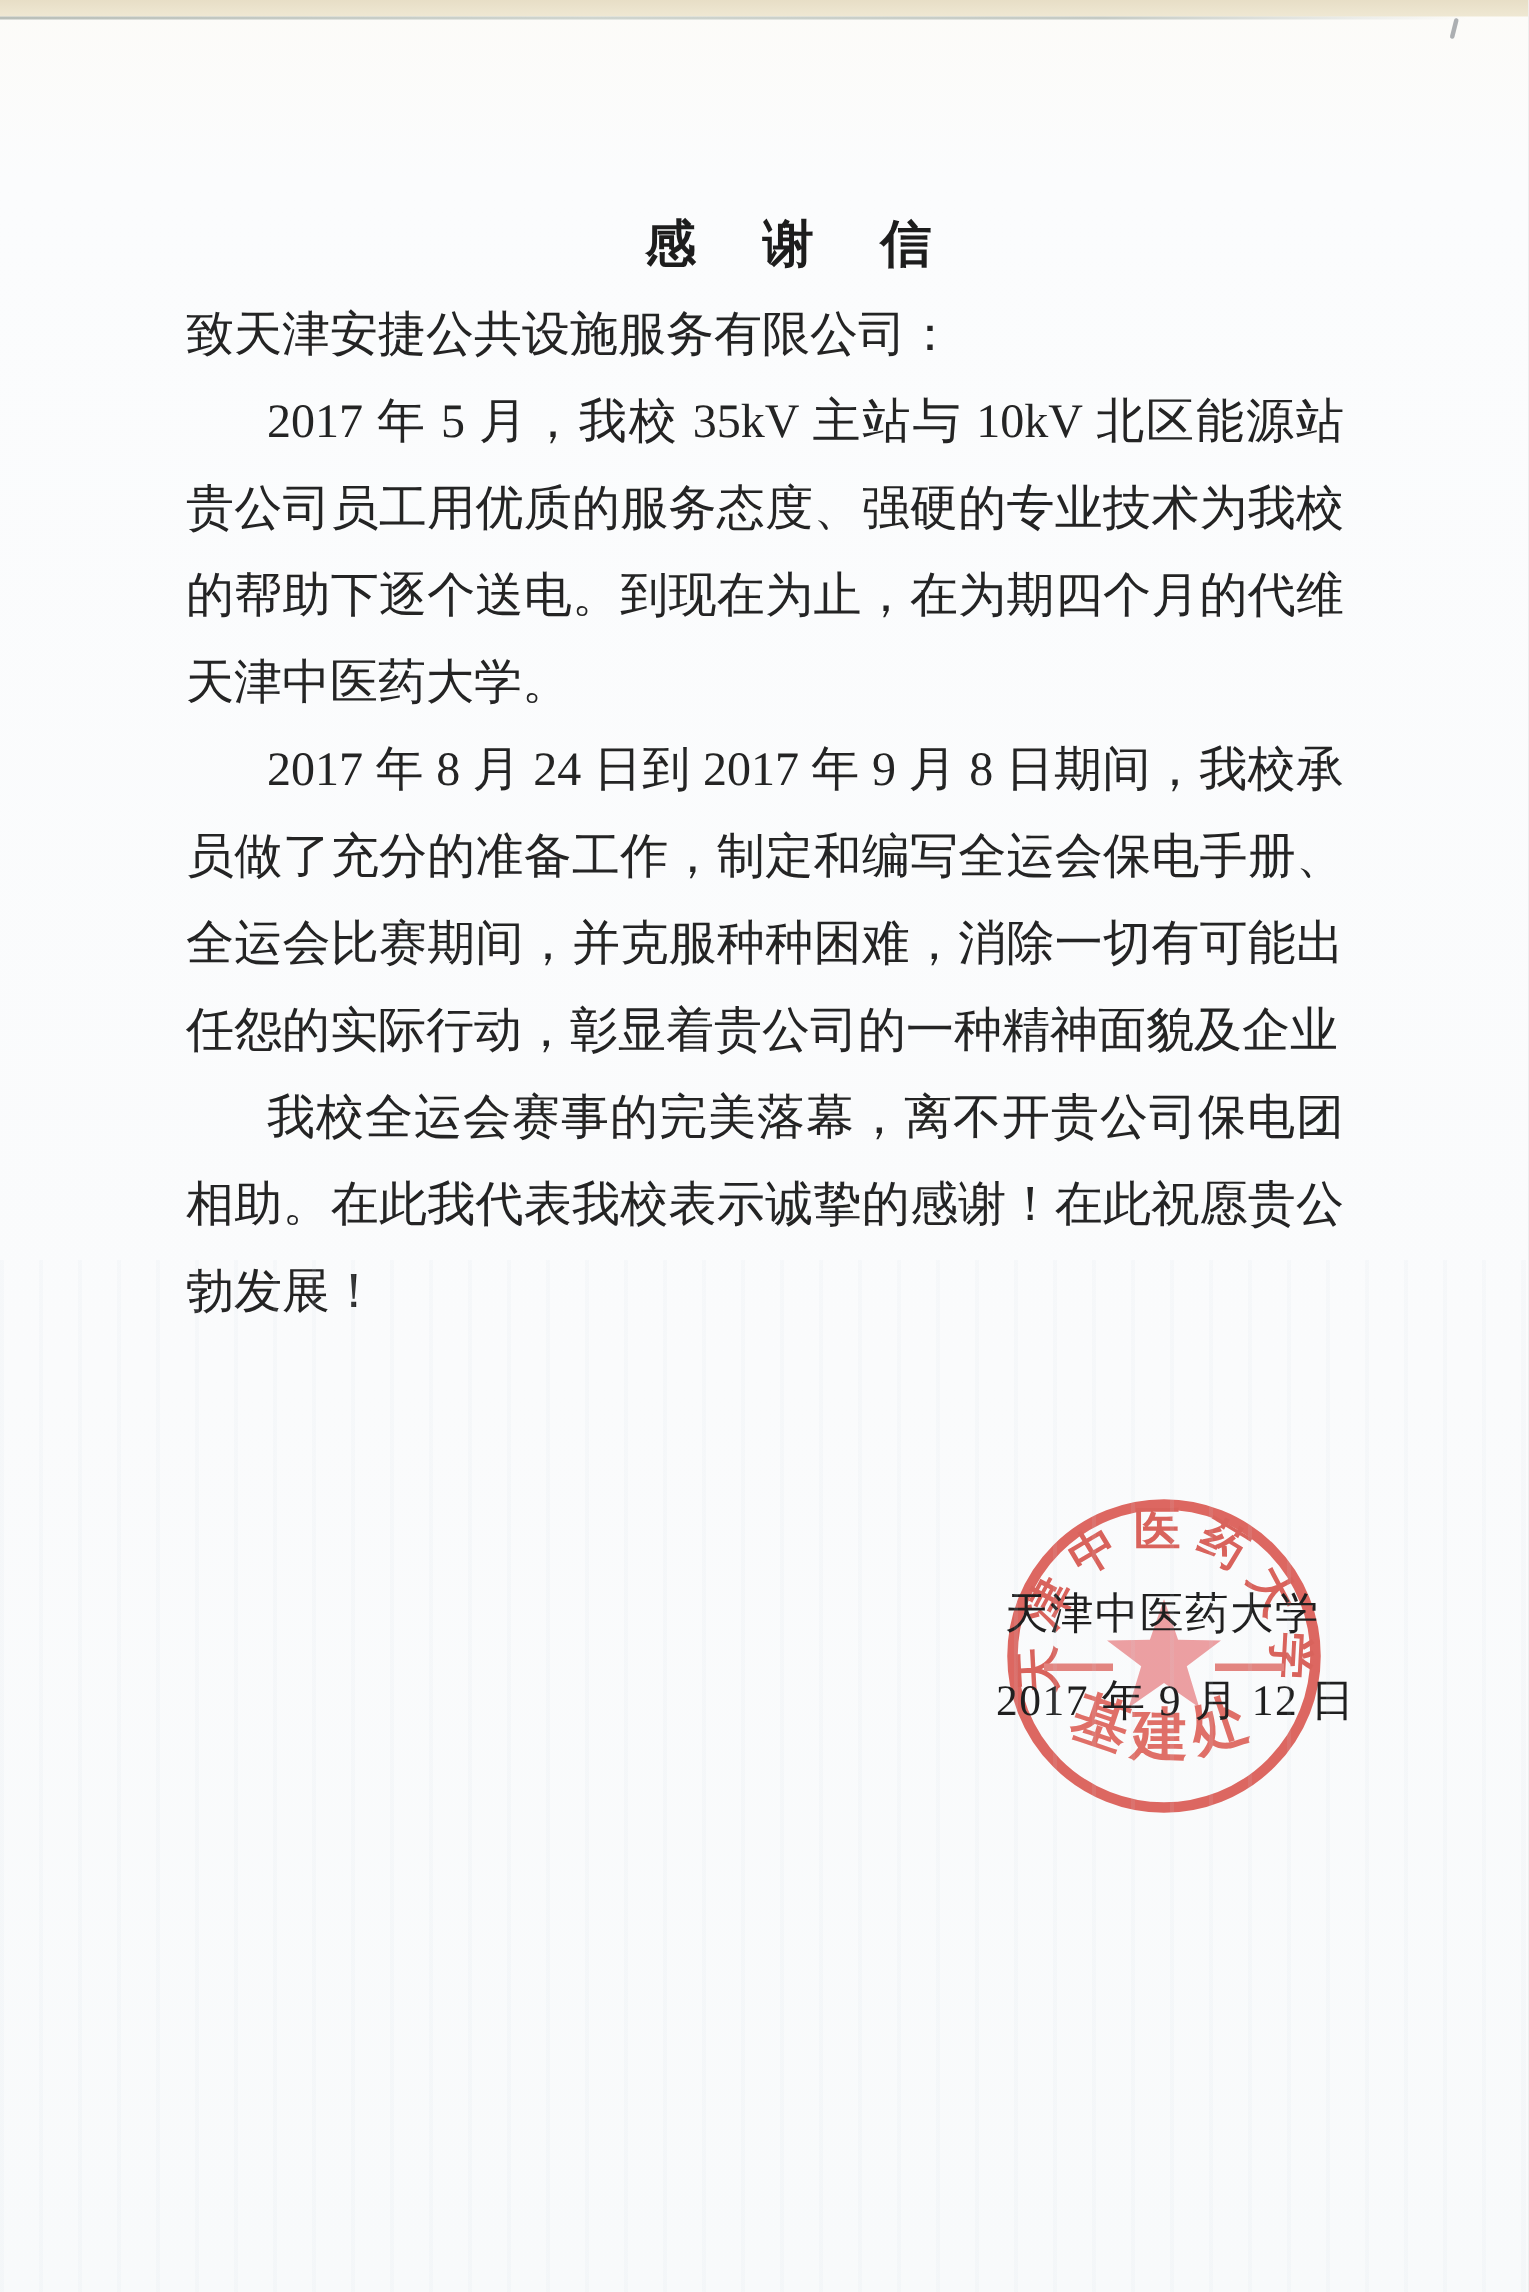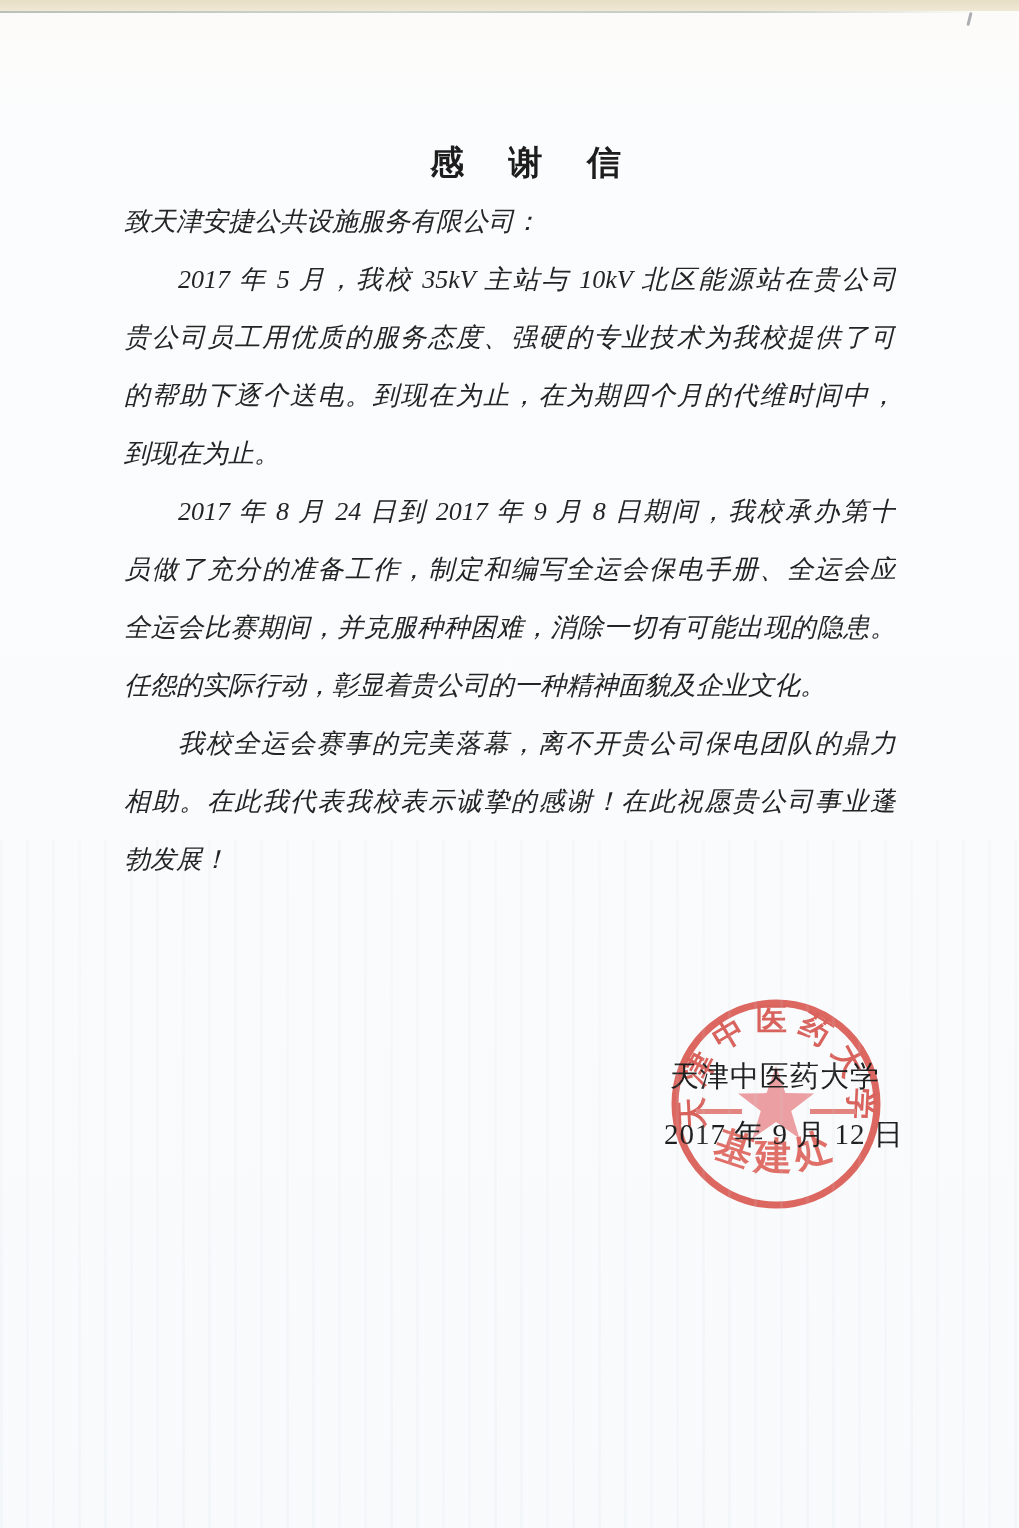--- a/index.html
+++ b/index.html
@@ -31,23 +31,22 @@
     background:#8a8f94;transform:rotate(14deg);border-radius:2px;opacity:.7;
   }
   .title{
     position:absolute;left:16px;top:140px;width:100%;
     margin:0;text-align:center;
     font-size:34px;font-weight:bold;letter-spacing:18px;text-indent:18px;
     color:#1d1d1d;
   }
   .body{
     position:absolute;left:124px;top:193px;width:772px;
-    font-size:26px;line-height:58px;
+    font-size:32px;line-height:58px;
     color:#242424;
-    font-style:italic;
   }
   .line{height:58px;overflow:hidden;white-space:normal;}
   .line.full{text-align:justify;}
   .line.full::after{content:"";display:inline-block;width:100%;height:0;}
   .line.indent{text-indent:54px;}
   .stamp{position:absolute;left:656px;top:984px;width:240px;height:240px;opacity:.84;mix-blend-mode:multiply;}
   .signature{
     position:absolute;left:670px;top:1056px;
     font-size:29px;line-height:40px;letter-spacing:1px;color:#1f1f1f;
   }
@@ -66,21 +65,21 @@
   <div class="scan-artifact"></div>
 
   <h1 class="title">感 谢 信</h1>
 
   <div class="body">
     <div class="line">致天津安捷公共设施服务有限公司：</div>
 
     <div class="line full indent">2017 年 5 月，我校 35kV 主站与 10kV 北区能源站在贵公司</div>
     <div class="line full">贵公司员工用优质的服务态度、强硬的专业技术为我校提供了可</div>
     <div class="line full">的帮助下逐个送电。到现在为止，在为期四个月的代维时间中，</div>
-    <div class="line">到现在为止。</div>
+    <div class="line">天津中医药大学。</div>
 
     <div class="line full indent">2017 年 8 月 24 日到 2017 年 9 月 8 日期间，我校承办第十</div>
     <div class="line full">员做了充分的准备工作，制定和编写全运会保电手册、全运会应</div>
     <div class="line full">全运会比赛期间，并克服种种困难，消除一切有可能出现的隐患。</div>
     <div class="line">任怨的实际行动，彰显着贵公司的一种精神面貌及企业文化。</div>
 
     <div class="line full indent">我校全运会赛事的完美落幕，离不开贵公司保电团队的鼎力</div>
     <div class="line full">相助。在此我代表我校表示诚挚的感谢！在此祝愿贵公司事业蓬</div>
     <div class="line">勃发展！</div>
   </div>

